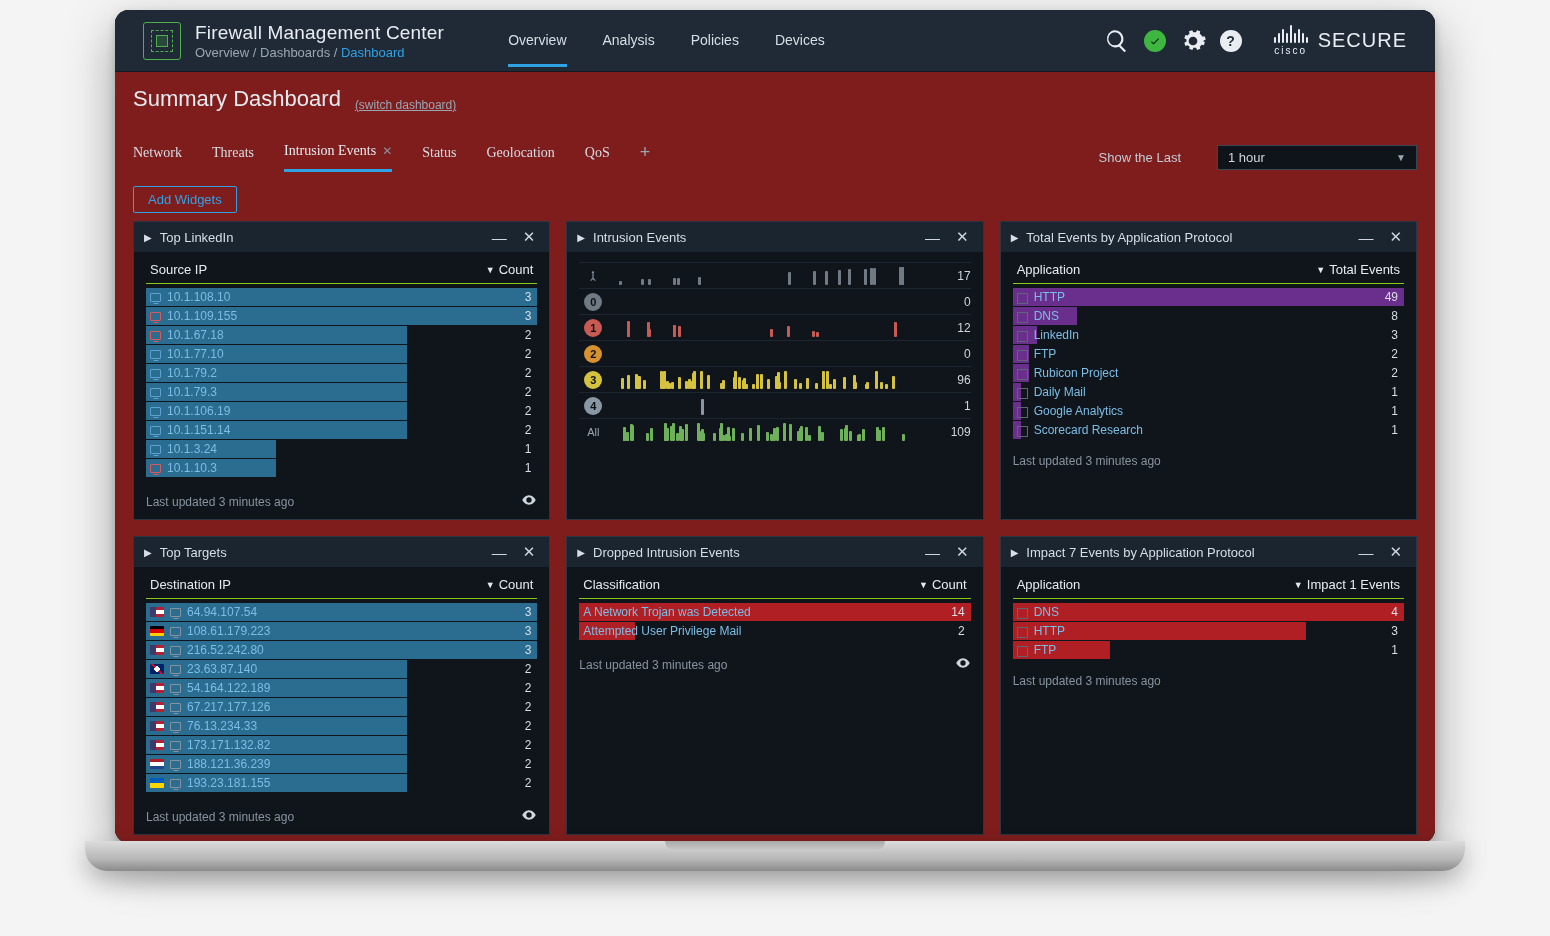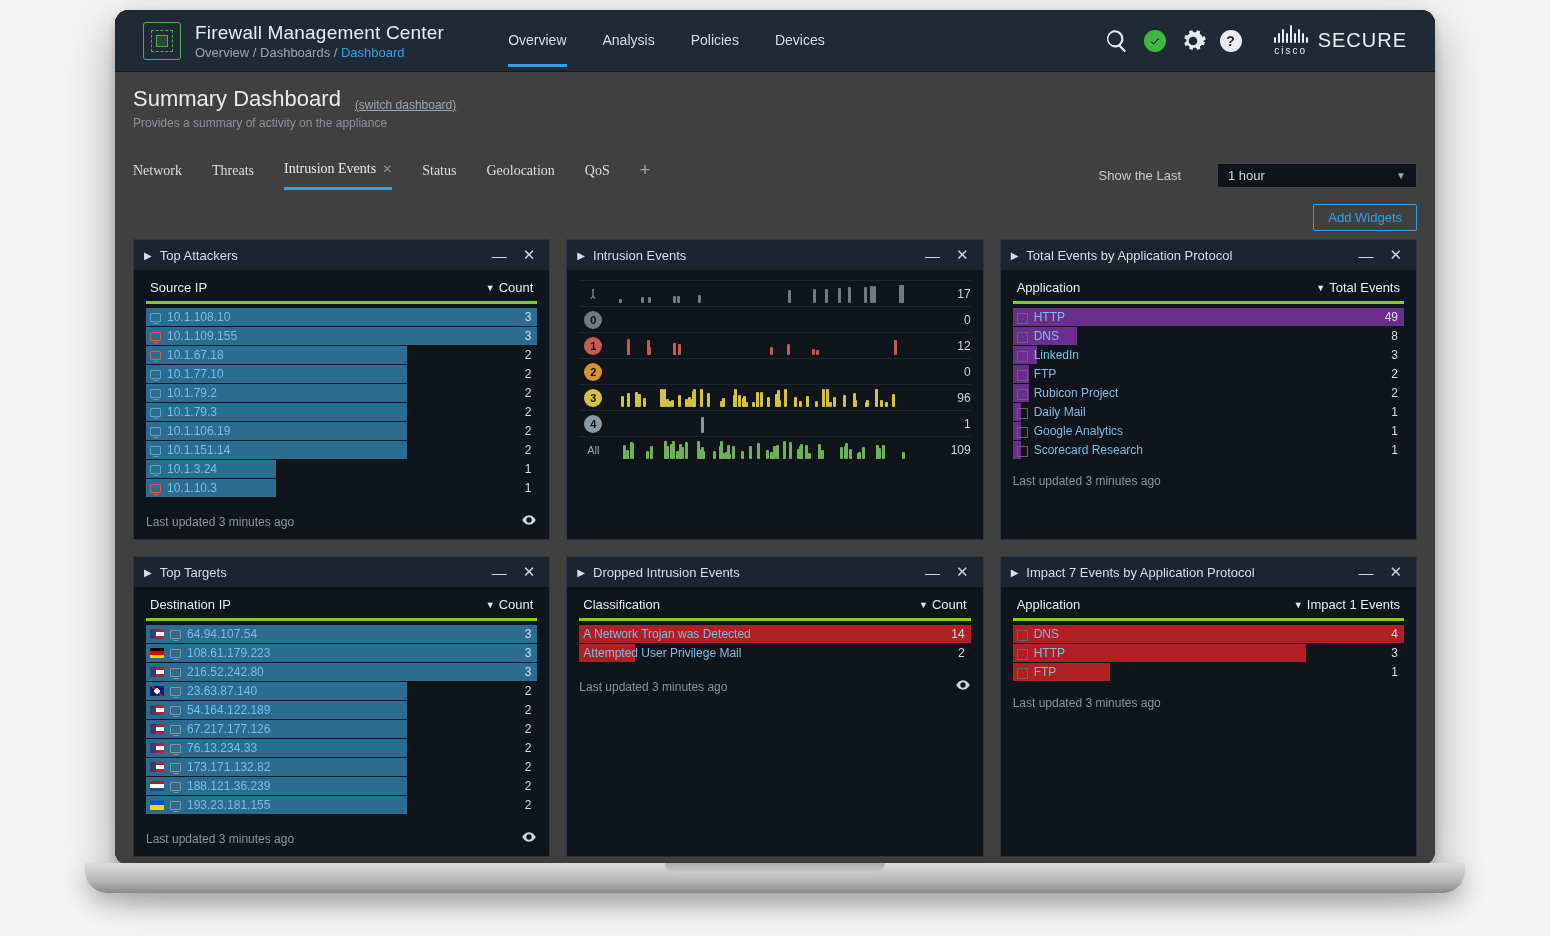--- a/index.html
+++ b/index.html
@@ -76,52 +76,52 @@
   .icon-btn { width: 26px; height:26px; display:inline-flex; align-items:center; justify-content:center; color:#e9edf1; cursor:pointer;}
   .status-dot { width:22px; height:22px; border-radius:50%; background:#3fb63f; display:inline-flex; align-items:center; justify-content:center; color:#0b1d0b; font-weight:bold;}
   .help { width:22px; height:22px; border-radius:50%; background:#e9edf1; color:#1f2a36; display:inline-flex; align-items:center; justify-content:center; font-weight:bold; font-size:14px;}
   .brand { display:flex; align-items:center; gap:10px; margin-left:18px; color:#e9edf1; }
   .cisco-bars { display:flex; gap:2px; align-items:flex-end; height:18px;}
   .cisco-bars span { width:2px; background:#e9edf1; border-radius:1px;}
   .cisco-word { font-size:10px; letter-spacing:2px; margin-top:2px;}
   .secure { font-size:20px; letter-spacing:1px; font-weight:300;}
 
   
-  .page { padding: 14px 18px 8px; background:#404040; min-height: 720px;}
+  .page { padding: 14px 18px 8px; background:#7f1d1d; min-height: 720px;}
   .page-title-row { display:flex; align-items:flex-end; gap:14px; }
   .page-title { color:#e6ebf0; font-size: 22px; font-weight: 300;}
   .switch-link { color:#9aa6b3; font-size:12px; text-decoration: underline; cursor:pointer;}
   .page-sub { color:#8893a0; font-size:12px; margin-top:4px;}
 
   
   .tabs-row { display:flex; align-items:center; gap: 30px; margin-top: 30px; border-bottom:1px solid transparent;}
   .tab { color:#d7dee5; font-size:14px; padding: 0 0 10px; cursor:pointer; display:flex; align-items:center; gap:6px;font-family:Liberation Serif, serif;}
   .tab.active { color:#e6ebf0; border-bottom:3px solid #2fa2e6; }
   .tab .x { color:#8893a0; font-size:12px; }
   .plus-tab { color:#9aa6b3; font-size:18px; cursor:pointer; padding-bottom:10px;}
   .tabs-row .spacer { flex:1 1 auto;}
   .time-label { color:#c2cbd4; font-size:13px; margin-right:6px;}
   .time-select { background:#0f141a; color:#cfd6dd; border:1px solid #3a4652; padding:4px 10px; width:200px; display:flex; justify-content:space-between; align-items:center; cursor:pointer;}
   .time-select .caret { font-size:10px; color:#9aa6b3;}
 
-  .toolbar-row { display:flex; justify-content:flex-end; margin:12px 0 8px;}
+  .toolbar-row { display:flex; justify-content:flex-start; margin:12px 0 8px;}
   .add-widgets { border:1px solid #2fa2e6; color:#2fa2e6; background:transparent; padding:5px 14px; font-size:13px; cursor:pointer; border-radius:2px;}
 
   
   .grid { display:grid; grid-template-columns: 1fr 1fr 1fr; gap: 16px;}
   .widget { border:1px solid #2b3642; background:#10151b; display:flex; flex-direction:column;}
   .w-head { background:#1b2530; padding:6px 10px; display:flex; align-items:center; gap:8px; color:#d7dee5; font-size:13px;}
   .w-head .caret { font-size:10px; cursor:pointer;}
   .w-head .title { flex:1 1 auto;}
   .w-head .min, .w-head .close { color:#cfd6dd; font-size:15px; cursor:pointer; padding:0 4px;}
   .w-body { padding: 10px 12px 8px; position:relative;}
   .w-foot { padding: 6px 12px 8px; color:#8893a0; font-size:12px; display:flex; justify-content:space-between; align-items:center;}
   .eye { width:16px; height:16px; }
 
-  .col-head { display:flex; justify-content:space-between; color:#e6ebf0; font-size:13px; padding: 0 4px 6px; border-bottom:3px solid #84cc16;}
+  .col-head { display:flex; justify-content:space-between; color:#e6ebf0; font-size:13px; padding: 0 4px 6px; border-bottom:1px solid #84cc16;}
   .col-head .right { display:flex; align-items:center; gap:4px;}
   .sort-caret { font-size:9px;}
 
   .rows { margin-top:4px;}
   .barrow { position:relative; height:18px; margin-bottom:1px; display:flex; align-items:center; font-size:12px;}
   .barrow .fill { position:absolute; left:0; top:0; bottom:0; background:#2a6d91; z-index:0;}
   .barrow .fill.purple { background:#6a2e8c;}
   .barrow .fill.red { background:#b01f24;}
   .barrow .left { position:relative; z-index:1; display:flex; align-items:center; gap:6px; padding-left:4px; color:#7cbde6; white-space:nowrap;}
   .barrow .right { position:relative; z-index:1; margin-left:auto; padding-right:6px; color:#d7dee5;}
@@ -211,21 +211,20 @@
       </div>
       <div class="secure">SECURE</div>
     </div>
   </div>
 
   <div class="page">
     <div class="page-title-row">
       <span class="page-title">Summary Dashboard</span>
       <span class="switch-link">(switch dashboard)</span>
     </div>
-    <div class="page-sub">Provides a summary of activity on the appliance</div>
 
     <div class="tabs-row">
       <div id="tabs-container" style="display:flex;gap:30px">
             <div class="tab">
               <span>Network</span>
             </div>
             <div class="tab">
               <span>Threats</span>
             </div>
             <div class="tab active">
@@ -253,21 +252,21 @@
 
     <div class="toolbar-row">
       <button class="add-widgets">Add Widgets</button>
     </div>
 
     <div class="grid">
 
       <div class="widget">
         <div class="w-head">
           <span class="caret">▶</span>
-          <span class="title">Top Attackers</span>
+          <span class="title">Top LinkedIn</span>
           <span class="min">—</span>
           <span class="close">✕</span>
         </div>
         <div class="w-body">
           <div class="col-head">
             <span>Source IP</span>
             <span class="right">
                   <span class="sort-caret">▼</span>
                   <span>Count</span>
                 </span>

